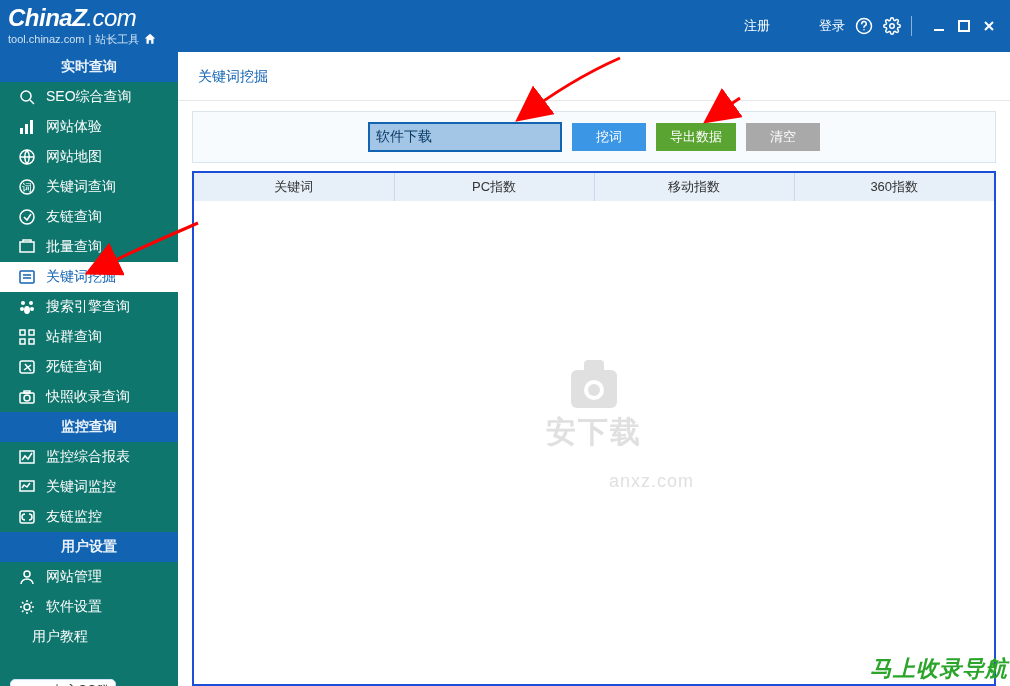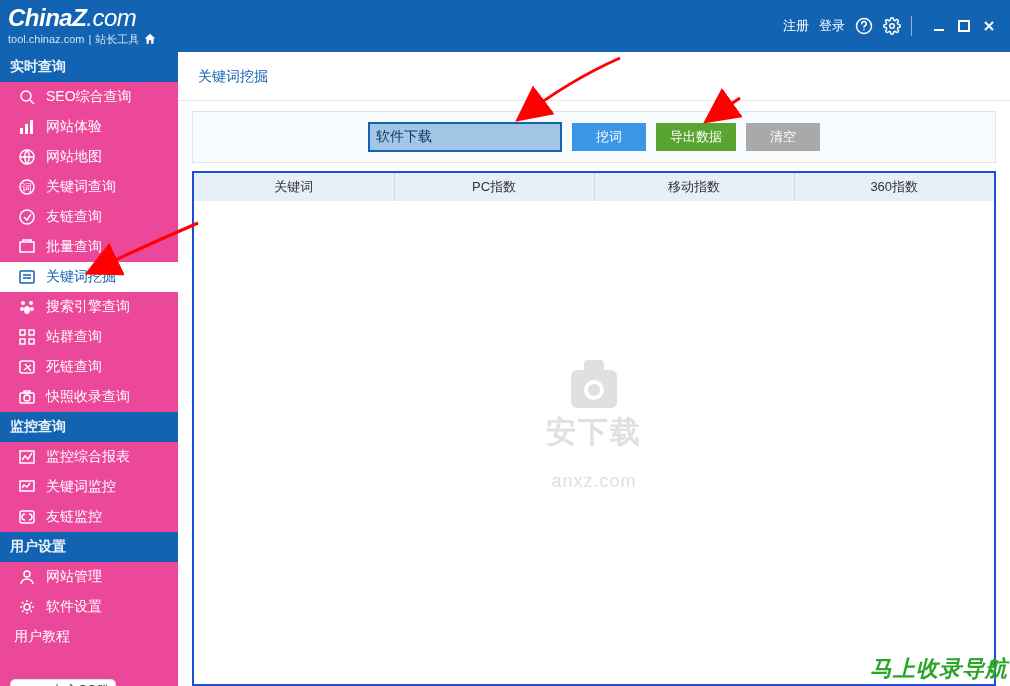--- a/index.html
+++ b/index.html
@@ -55,40 +55,41 @@
     position: absolute;
     right: 10px;
     top: 0;
     height: 52px;
     display: flex;
     align-items: center;
     gap: 10px;
     font-size: 13px;
     color: #fff;
   }
-  .header-right a { color:#fff; text-decoration:none; cursor:pointer; }
+  .header-right a { color:#fff; text-decoration:none; cursor:pointer;margin-left:39px; }
   .header-sep {
     width: 1px;
     height: 20px;
     background: rgba(255,255,255,0.5);
   }
   .header-icon { width:18px; height:18px; display:flex; align-items:center; justify-content:center; cursor:pointer; }
   .win-btns { display:flex; gap:3px; margin-left:6px; }
   .win-btn { width:22px; height:18px; display:flex; align-items:center; justify-content:center; cursor:pointer; color:#fff; }
 
   
   .sidebar {
     position: absolute;
     left: 0;
     top: 52px;
     width: 178px;
     bottom: 0;
-    background: #ec4899;
+    background: #0f766e;
     color: #fff;
     overflow-y: auto;
+    text-align: center;
   }
   .sidebar-group {
     padding: 6px 10px;
     font-size: 14px;
     color: #e9f2fa;
     background: #1264b3;
     font-weight: bold;
   }
   .sidebar-item {
     display: flex;
@@ -209,21 +210,21 @@
     left: 50%;
     top: 50%;
     transform: translate(-50%, -65%);
     color: #e0e0e0;
     text-align: center;
     pointer-events: none;
     user-select: none;
     width: 200px;
   }
   .wm-line1 { font-size: 30px; font-weight: bold; letter-spacing: 2px; }
-  .wm-line2 { font-size: 18px; letter-spacing: 1px; margin-top: 18px; }
+  .wm-line2 { font-size: 18px; letter-spacing: 1px; margin-top: 18px; text-align: right; }
 
   .footer-link {
     position: absolute;
     right: 2px;
     bottom: 2px;
     color: #2aa52a;
     font-size: 22px;
     font-style: italic;
     font-weight: bold;
     letter-spacing: 1px;
@@ -448,21 +449,21 @@
   <div class="sidebar-item">
     <span class="s-icon">
           <svg width="18" height="18" fill="none" stroke="#fff" stroke-width="1.5">
             <circle cx="9" cy="9" r="3"></circle>
             <path d="M9 2v2M9 14v2M2 9h2M14 9h2M4 4l1.5 1.5M12.5 12.5L14 14M14 4l-1.5 1.5M5.5 12.5L4 14"></path>
           </svg>
         </span>
     <span>软件设置</span>
   </div>
 
-  <div class="sidebar-item" style="padding-left:14px">
+  <div class="sidebar-item" style="padding-left:32px">
     <span>用户教程</span>
   </div>
 
   <div class="qq-join">
     <span>
           <svg width="16" height="16">
             <circle cx="5" cy="8" r="4" fill="#d33"></circle>
             <circle cx="11" cy="8" r="4" fill="#39c"></circle>
           </svg>
         </span>

